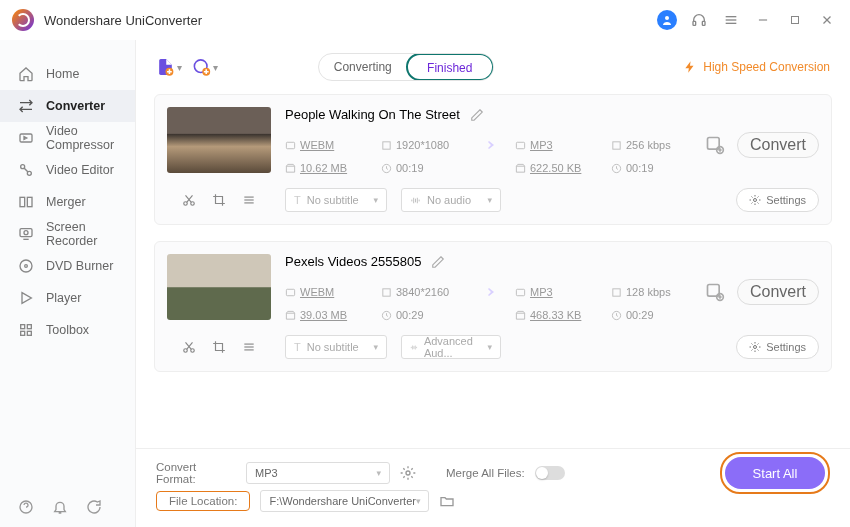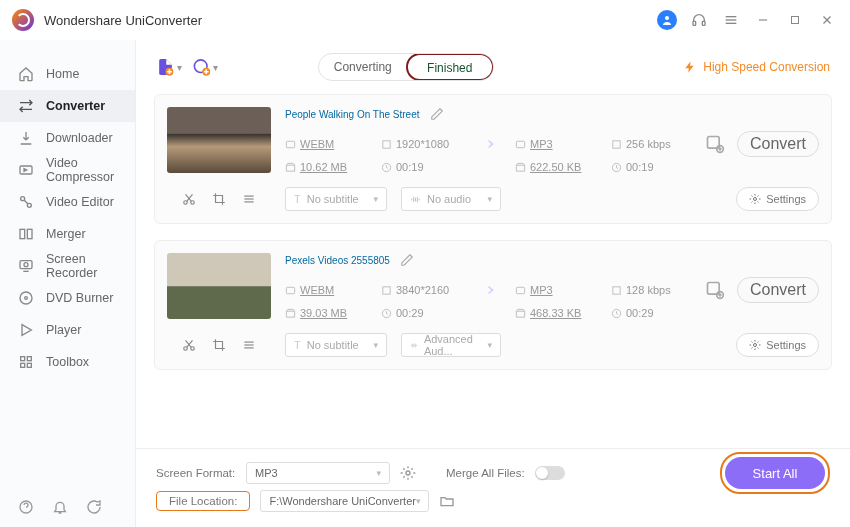--- a/index.html
+++ b/index.html
@@ -21,32 +21,32 @@
 .side-item.active .ic{color:#555;}
 .side-footer{margin-top:auto; padding:12px 18px; display:flex; gap:18px;}
 .side-footer .ic{width:16px;height:16px;color:#999;cursor:pointer;}
 .collapse-handle{position:absolute;left:168px;top:280px;width:10px;height:18px;background:#fff;border:1px solid #ddd;border-radius:3px;display:flex;align-items:center;justify-content:center;font-size:9px;color:#999;cursor:pointer;}
 .main { flex: 1; background: #fff; display: flex; flex-direction: column; padding: 0; position:relative;}
 .toolbar { height: 46px; display: flex; align-items: center; padding: 8px 20px 0 20px; gap: 10px; }
 .tool-btn { width: 26px; height: 26px; display: flex; align-items: center; justify-content: center; position: relative; cursor:pointer;}
 .tool-btn .caret{font-size:10px;color:#999;margin-left:2px;}
 .segmented { margin: 0 auto; display: flex; border: 1px solid #e3e3e3; border-radius: 18px; height: 28px; overflow: hidden; }
 .seg { width: 88px; text-align: center; line-height: 26px; font-size: 12px; color: #666; cursor: pointer; }
-.seg.finished { border: 2px solid #7f1d1d; border-radius: 16px; color: #14532d; margin: -1px;}
+.seg.finished { border: 2px solid #0f766e; border-radius: 16px; color: #6d28d9; margin: -1px;}
 .hispeed { display: flex; align-items: center; gap: 6px; color: #f28b2b; font-size: 12px; margin-left:auto;}
 .hispeed svg{fill:#f28b2b;}
 .list { flex: 1; overflow: auto; padding: 8px 18px; }
 .card { background: #fbfbfc; border: 1px solid #eee; border-radius: 6px; padding: 12px; margin-bottom: 16px; }
 .card-top { display: flex; gap: 14px; }
 .thumb { width: 104px; height: 66px; background: #999; border-radius: 3px; flex-shrink:0; }
 .thumb1{background:linear-gradient(#6b5f57 40%,#3a332e 41%,#b59a7a 60%,#5a4a3a);}
 .thumb2{background:linear-gradient(#cfc7b8 50%,#5f6a4d 51%);}
 .meta { flex: 1; }
 .title-row { display: flex; align-items: center; gap: 10px; margin-bottom: 10px;}
-.file-title { font-size: 10px; color: #0369a1; }
+.file-title { font-size: 13px; color: #000000; }
 .edit-ic{color:#aaa;cursor:pointer;}
 .spec-row { display: flex; align-items: center; gap: 16px; font-size: 11px; color: #999; margin-bottom:4px;}
 .spec-row span{display:flex;align-items:center;gap:4px;}
 .spec-col{width:80px;text-decoration:underline;}
 .spec-col2{width:78px;}
 .arrow-conv{width:24px;height:24px;color:#d9d0ff;}
 .convert-btn { width: 82px; height: 26px; border: 1px solid #ddd; border-radius: 14px; background: #fafafa; font-size: 16px; color: #666; cursor: pointer; }
 .gear-out{width:20px;height:20px;color:#aaa;cursor:pointer;margin-right:6px;}
 .right-actions{display:flex;align-items:center;gap:6px;}
 .card-bottom { display: flex; align-items: center; gap: 14px; margin-top: 10px; }
@@ -130,26 +130,20 @@
           <span>Home</span>
         </div>
       <div class="side-item active">
           <svg class="ic" viewBox="0 0 24 24" fill="none" stroke="currentColor" stroke-width="2">
             <path d="M17 3l4 4-4 4M3 7h18M7 21l-4-4 4-4M21 17H3"></path>
           </svg>
           <span>Converter</span>
         </div>
       <div class="side-item">
           <svg class="ic" viewBox="0 0 24 24" fill="none" stroke="currentColor" stroke-width="2">
-            <path d="M12 3v12m0 0l-4-4m4 4l4-4M4 21h16"></path>
-          </svg>
-          <span>Downloader</span>
-        </div>
-      <div class="side-item">
-          <svg class="ic" viewBox="0 0 24 24" fill="none" stroke="currentColor" stroke-width="2">
             <rect x="3" y="6" width="18" height="12" rx="2"></rect>
             <path d="M9 10l4 2-4 2z" fill="currentColor"></path>
           </svg>
           <span>Video Compressor</span>
         </div>
       <div class="side-item">
           <svg class="ic" viewBox="0 0 24 24" fill="none" stroke="currentColor" stroke-width="2">
             <circle cx="7" cy="7" r="3"></circle>
             <circle cx="17" cy="17" r="3"></circle>
             <path d="M9 9l6 6"></path>
@@ -472,21 +466,21 @@
                 </svg>
                 <span>Settings</span>
               </div>
           </div>
         </div>
 
       </div>
 
       <div class="bottombar">
         <div class="brow">
-          <span class="blabel">Screen Format:</span>
+          <span class="blabel">Convert Format:</span>
           <div class="bdd">
               <span>MP3</span>
               <span class="car">▾</span>
             </div>
           <svg class="bicon" viewBox="0 0 24 24" fill="none" stroke="currentColor" stroke-width="2">
               <circle cx="12" cy="12" r="3"></circle>
               <path d="M12 2v3M12 19v3M4 12H1M23 12h-3M5 5l2 2M17 17l2 2M5 19l2-2M17 7l2-2"></path>
             </svg>
           <span class="merge-label">Merge All Files:</span>
           <div class="toggle"></div>

